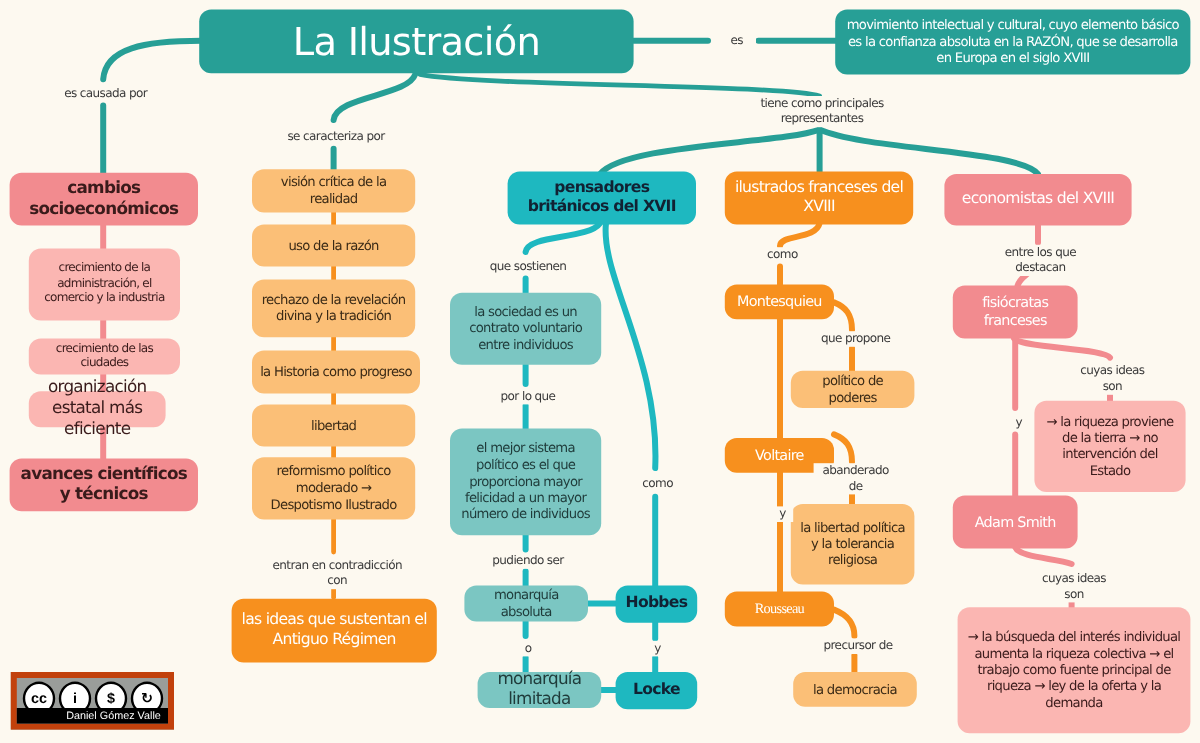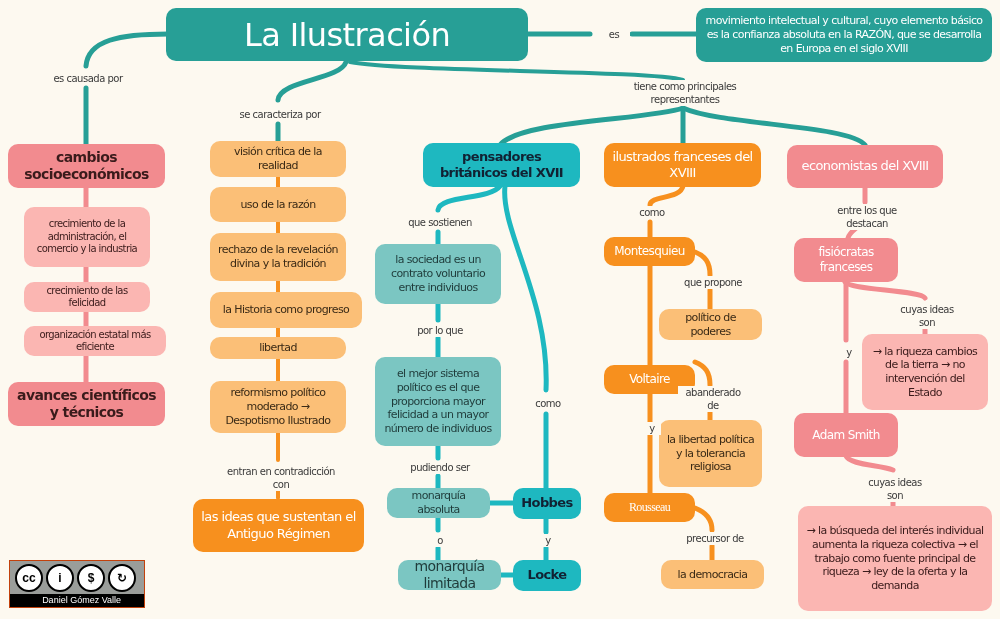--- a/index.html
+++ b/index.html
@@ -12,26 +12,26 @@
   .lbl { position:absolute; font-size:10px; color:#3a3a3a; text-align:center; line-height:1.3;
          font-family:"DejaVu Sans", sans-serif; letter-spacing:-0.5px; background:#fdf9f0; padding:0 2px; }
   .teal-dark { background:#279f96; color:#fff; }
   .teal { background:#1eb8c0; color:#123; font-weight:bold; }
   .teal-light { background:#7bc6c2; color:#1f3b3a; }
   .orange { background:#f7901e; color:#fff; }
   .orange-light { background:#fbbf77; color:#3a2a16; }
   .pink { background:#f28b8f; color:#fff; }
   .pink-dark-text { background:#f28b8f; color:#3a1b1b; font-weight:bold; }
   .pink-light { background:#fbb6b2; color:#3a1b1b; }
-  .cc { position:absolute; left:9px; top:560px; width:136px; height:48px; background:#9a9d9a; border:1px solid #c2410c; box-sizing:border-box; }
+  .cc { position:absolute; left:9px; top:560px; width:136px; height:48px; background:#9a9d9a; border:5px solid #c2410c; box-sizing:border-box; }
   .cc .icons { display:flex; gap:3px; padding:3px 4px 0 5px; }
   .cc .ic { width:28px; height:28px; border-radius:50%; background:#fff; border:2px solid #000; box-sizing:border-box;
             display:flex; align-items:center; justify-content:center; font-weight:bold; font-size:12px; color:#000; }
   .cc .author { position:absolute; left:0; right:0; bottom:0; height:13px; background:#000; color:#fff; font-size:9px;
-                text-align:right; padding-right:23px; line-height:13px; }
+                text-align:right; padding-right:6px; line-height:13px; }
 </style>
 </head>
 <body>
 
 <svg class="lines" viewBox="0 0 1000 619">
   <g fill="none" stroke-linecap="round">
 
     <path d="M168 34 C 120 34, 88 40, 86 66" stroke="#279f96" stroke-width="5"></path>
     <path d="M86 88 L86 146" stroke="#279f96" stroke-width="5"></path>
     <path d="M528 34 L590 34" stroke="#279f96" stroke-width="5"></path>
@@ -84,30 +84,30 @@
   </g>
 </svg>
 
 <div class="node teal-dark" style="left:166px;top:8px;width:362px;height:53px;font-size:32px;font-weight:normal;">La Ilustración</div>
 <div class="lbl" style="left:598px;top:28px;width:28px;">es</div>
 <div class="node teal-dark" style="left:696px;top:8px;width:296px;height:54px;font-size:11px;">movimiento intelectual y cultural, cuyo elemento básico es la confianza absoluta en la RAZÓN, que se desarrolla en Europa en el siglo XVIII</div>
 
 <div class="lbl" style="left:46px;top:72px;width:80px;">es causada por</div>
 <div class="node pink-dark-text" style="left:8px;top:144px;width:157px;height:44px;font-size:14px;">cambios socioeconómicos</div>
 <div class="node pink-light" style="left:24px;top:207px;width:126px;height:60px;font-size:10px;">crecimiento de la administración, el comercio y la industria</div>
-<div class="node pink-light" style="left:24px;top:282px;width:126px;height:30px;font-size:10px;">crecimiento de las felicidad</div>
-<div class="node pink-light" style="left:24px;top:326px;width:142px;height:30px;font-size:10px;">organización estatal más eficiente</div>
+<div class="node pink-light" style="left:24px;top:282px;width:126px;height:30px;font-size:10px;">crecimiento de las ciudades</div>
+<div class="node pink-light" style="left:24px;top:326px;width:114px;height:30px;font-size:14px;">organización estatal más eficiente</div>
 <div class="node pink-dark-text" style="left:8px;top:382px;width:157px;height:44px;font-size:14px;">avances científicos y técnicos</div>
 
 <div class="lbl" style="left:232px;top:108px;width:92px;">se caracteriza por</div>
 <div class="node orange-light" style="left:210px;top:141px;width:136px;height:36px;font-size:11px;">visión crítica de la realidad</div>
 <div class="node orange-light" style="left:210px;top:187px;width:136px;height:35px;font-size:11px;">uso de la razón</div>
 <div class="node orange-light" style="left:210px;top:233px;width:136px;height:48px;font-size:11px;">rechazo de la revelación divina y la tradición</div>
-<div class="node orange-light" style="left:210px;top:292px;width:152px;height:36px;font-size:11px;">la Historia como progreso</div>
-<div class="node orange-light" style="left:210px;top:337px;width:136px;height:22px;font-size:11px;">libertad</div>
+<div class="node orange-light" style="left:210px;top:292px;width:140px;height:36px;font-size:11px;">la Historia como progreso</div>
+<div class="node orange-light" style="left:210px;top:337px;width:136px;height:35px;font-size:11px;">libertad</div>
 <div class="node orange-light" style="left:210px;top:381px;width:136px;height:52px;font-size:11px;">reformismo político moderado → Despotismo Ilustrado</div>
 <div class="lbl" style="left:220px;top:465px;width:118px;">entran en contradicción con</div>
 <div class="node orange" style="left:193px;top:499px;width:171px;height:53px;font-size:13px;">las ideas que sustentan el Antiguo Régimen</div>
 
 <div class="lbl" style="left:630px;top:80px;width:106px;">tiene como principales representantes</div>
 
 <div class="node teal" style="left:423px;top:143px;width:157px;height:44px;font-size:13px;">pensadores británicos del XVII</div>
 <div class="lbl" style="left:405px;top:216px;width:66px;">que sostienen</div>
 <div class="node teal-light" style="left:375px;top:244px;width:126px;height:60px;font-size:11px;">la sociedad es un contrato voluntario entre individuos</div>
 <div class="lbl" style="left:412px;top:324px;width:52px;">por lo que</div>
@@ -131,21 +131,21 @@
 <div class="node orange-light" style="left:659px;top:420px;width:103px;height:67px;font-size:11px;">la libertad política y la tolerancia religiosa</div>
 <div class="lbl" style="left:643px;top:422px;width:14px;">y</div>
 <div class="node orange" style="left:604px;top:493px;width:91px;height:29px;font-size:12px;font-family:Liberation Serif, serif;">Rousseau</div>
 <div class="lbl" style="left:684px;top:532px;width:58px;">precursor de</div>
 <div class="node orange-light" style="left:661px;top:560px;width:103px;height:29px;font-size:11px;">la democracia</div>
 
 <div class="node pink" style="left:787px;top:145px;width:156px;height:43px;font-size:13px;">economistas del XVIII</div>
 <div class="lbl" style="left:816px;top:204px;width:98px;">entre los que destacan</div>
 <div class="node pink" style="left:794px;top:238px;width:104px;height:44px;font-size:12px;">fisiócratas franceses</div>
 <div class="lbl" style="left:892px;top:303px;width:66px;">cuyas ideas son</div>
-<div class="node pink-light" style="left:862px;top:334px;width:126px;height:76px;font-size:11px;">→ la riqueza cambios de la tierra → no intervención del Estado</div>
+<div class="node pink-light" style="left:862px;top:334px;width:126px;height:76px;font-size:11px;">→ la riqueza proviene de la tierra → no intervención del Estado</div>
 <div class="lbl" style="left:840px;top:346px;width:14px;">y</div>
 <div class="node pink" style="left:794px;top:413px;width:104px;height:44px;font-size:12px;">Adam Smith</div>
 <div class="lbl" style="left:860px;top:476px;width:66px;">cuyas ideas son</div>
 <div class="node pink-light" style="left:798px;top:506px;width:194px;height:105px;font-size:11px;">→ la búsqueda del interés individual aumenta la riqueza colectiva → el trabajo como fuente principal de riqueza → ley de la oferta y la demanda</div>
 
 <div class="cc">
   <div class="icons">
     <span class="ic">cc</span>
     <span class="ic">i</span>
     <span class="ic">$</span>

